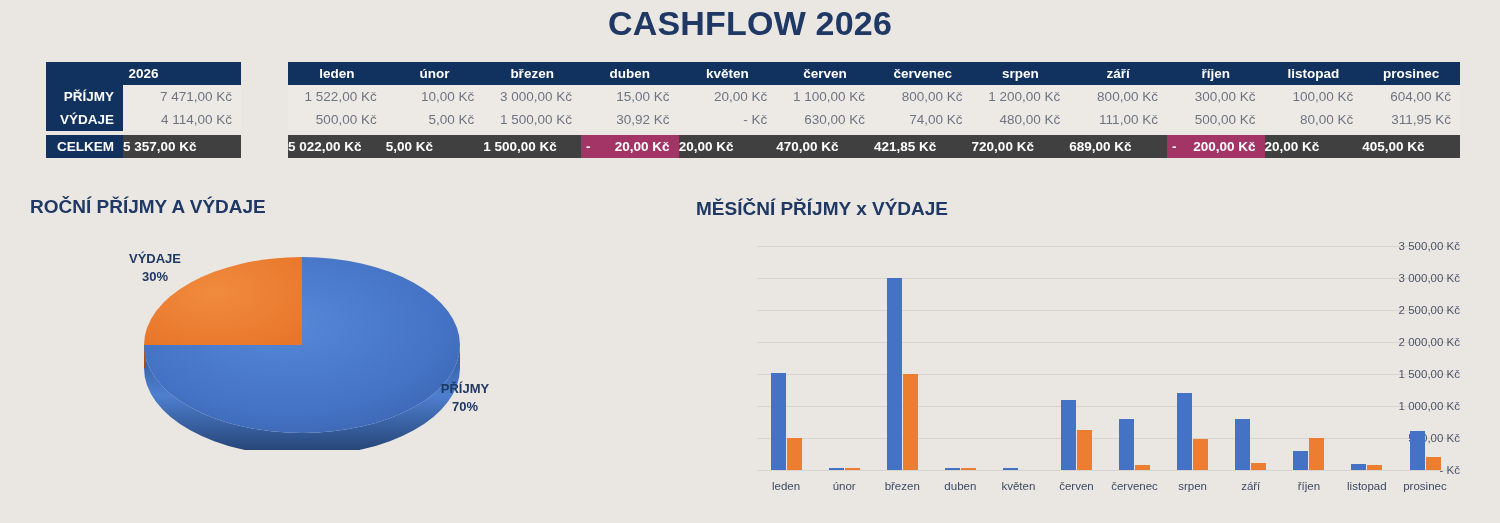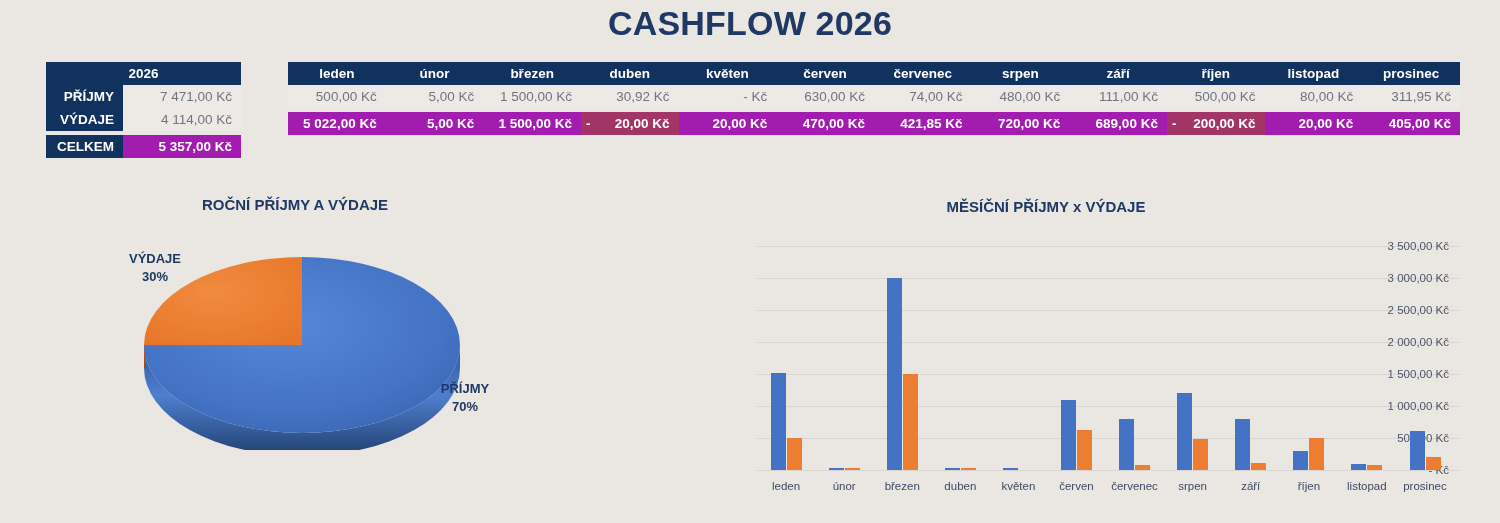--- a/index.html
+++ b/index.html
@@ -15,48 +15,48 @@
     font-size:34px;font-weight:bold;color:#1F3864;letter-spacing:.2px;
   }
   
   .tbl{position:absolute;border-collapse:collapse;table-layout:fixed;padding-left:40px;}
   .tbl td{padding:0;margin:0;font-size:13.5px;height:23px;line-height:23px;
           vertical-align:middle;white-space:nowrap;}
   .hdr{background:#11325F;color:#FFFFFF;font-weight:bold;text-align:center;}
   .rowlbl{background:#11325F;color:#FFFFFF;font-weight:bold;text-align:right;
           padding-right:9px !important;}
   .val{background:#EDEAE6;color:#6E7481;text-align:right;padding-right:9px !important;}
-  .tot{background:#a21caf;color:#FFFFFF;font-weight:bold;text-align:right;
+  .tot{background:#404040;color:#FFFFFF;font-weight:bold;text-align:left;
        padding-right:9px !important;}
   .neg{background:#A33566;color:#FFFFFF;font-weight:bold;text-align:right;
        padding-right:9px !important;position:relative;}
   .neg .minus{position:absolute;left:5px;top:0;font-weight:bold;}
   .spacer{background:#EAE7E3;}
 
   #summary-table{left:46px;top:62px;width:195px;}
   #summary-table col.c1{width:77px;}
   #summary-table col.c2{width:118px;}
   #months-table{left:288px;top:62px;width:1172px;}
 
   
-  .chart-title{position:absolute;font-size:15px;font-weight:bold;color:#1F3864;
-               text-align:center;}
+  .chart-title{position:absolute;font-size:19px;font-weight:bold;color:#1F3864;
+               text-align:left;}
   #pie-title{left:30px;top:196px;width:530px;}
   #bar-title{left:696px;top:198px;width:700px;}
 
   
   #pie-wrap{position:absolute;left:130px;top:250px;width:345px;height:200px;}
   #pie-label-vydaje{position:absolute;left:110px;top:250px;width:90px;
       text-align:center;font-size:13px;font-weight:bold;color:#1F3864;line-height:18px;}
   #pie-label-prijmy{position:absolute;left:420px;top:380px;width:90px;
       text-align:center;font-size:13px;font-weight:bold;color:#1F3864;line-height:18px;}
 
   
   #bar-chart{position:absolute;left:660px;top:236px;width:800px;height:275px;}
-  .ytick{position:absolute;right:11px;width:92px;text-align:right;font-size:11.5px;
+  .ytick{position:absolute;right:0;width:92px;text-align:right;font-size:11.5px;
          color:#4A5568;transform:translateY(-50%);white-space:nowrap;}
   .gridline{position:absolute;left:97px;right:0;height:1px;background:#D8D5D1;}
   .bar{position:absolute;bottom:0;}
   .bar.inc{background:#4472C4;}
   .bar.exp{background:#ED7D31;}
   .xtick{position:absolute;font-size:11.5px;color:#3C4A63;text-align:center;
          white-space:nowrap;}
 </style>
 </head>
 <body>
@@ -112,20 +112,34 @@
         <td class="hdr">březen</td>
         <td class="hdr">duben</td>
         <td class="hdr">květen</td>
         <td class="hdr">červen</td>
         <td class="hdr">červenec</td>
         <td class="hdr">srpen</td>
         <td class="hdr">září</td>
         <td class="hdr">říjen</td>
         <td class="hdr">listopad</td>
         <td class="hdr">prosinec</td>
+      </tr>
+      <tr>
+        <td class="val">1 522,00 Kč</td>
+        <td class="val">10,00 Kč</td>
+        <td class="val">3 000,00 Kč</td>
+        <td class="val">15,00 Kč</td>
+        <td class="val">20,00 Kč</td>
+        <td class="val">1 100,00 Kč</td>
+        <td class="val">800,00 Kč</td>
+        <td class="val">1 200,00 Kč</td>
+        <td class="val">800,00 Kč</td>
+        <td class="val">300,00 Kč</td>
+        <td class="val">100,00 Kč</td>
+        <td class="val">604,00 Kč</td>
       </tr>
       <tr>
         <td class="val">500,00 Kč</td>
         <td class="val">5,00 Kč</td>
         <td class="val">1 500,00 Kč</td>
         <td class="val">30,92 Kč</td>
         <td class="val">-    Kč</td>
         <td class="val">630,00 Kč</td>
         <td class="val">74,00 Kč</td>
         <td class="val">480,00 Kč</td>

